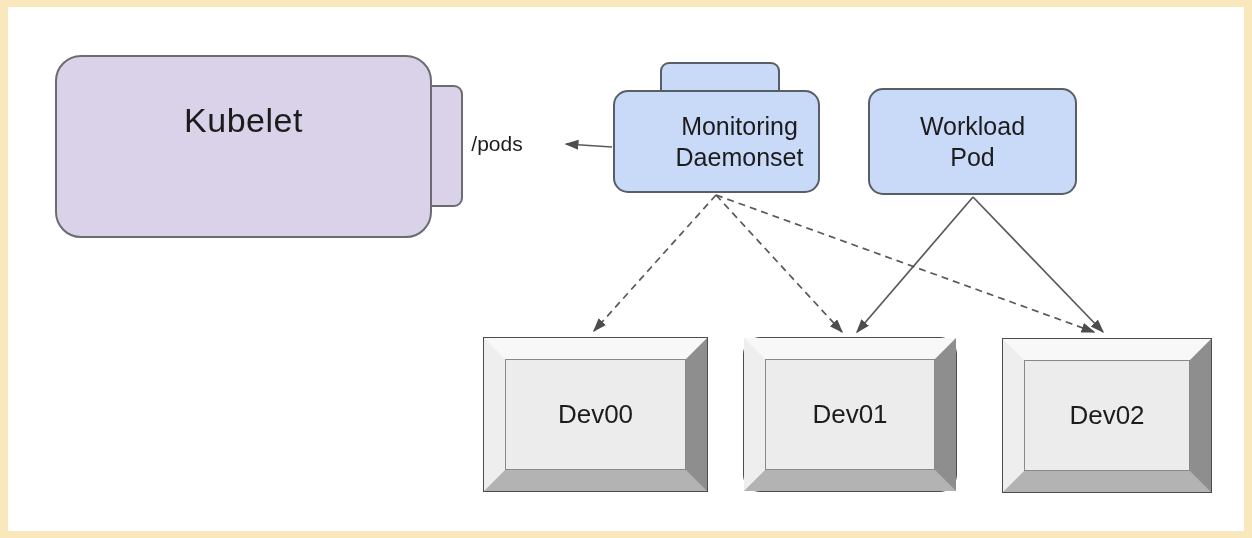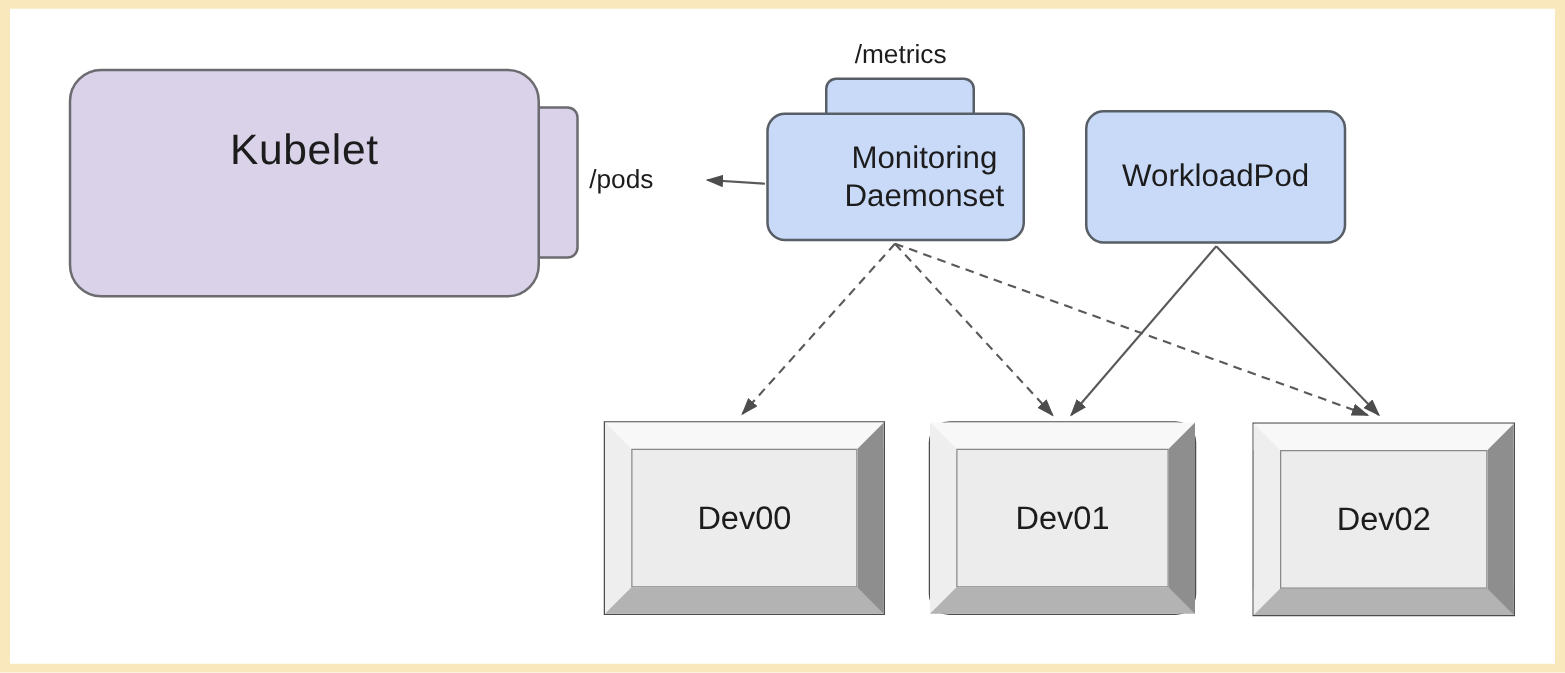--- a/index.html
+++ b/index.html
@@ -79,21 +79,21 @@
     z-index:3;
   }
 
   
   .wp-main{
     left:868px;top:88px;width:209px;height:107px;
     background:var(--pod_fill);
     border:2px solid var(--pod_border);
     border-radius:15px;
     z-index:2;
-    display:flex;flex-direction:row;align-items:center;justify-content:center;
+    display:flex;flex-direction:column;align-items:center;justify-content:center;
     font-size:25px;line-height:31px;
   }
 
   
   .pods-label{
     left:452px;top:132px;width:90px;height:26px;
     text-align:center;
     font-size:21px;
     z-index:3;
   }
@@ -133,21 +133,20 @@
 
 <div id="stage">
   <div id="canvas"></div>
 
   <div class="node kubelet-tab"></div>
   <div class="node kubelet-main">
     <div class="kubelet-label">Kubelet</div>
   </div>
   <div class="node pods-label">/pods</div>
 
-  <div class="node metrics-label">/metrics</div>
   <div class="node md-tab"></div>
   <div class="node md-main">
     <span>Monitoring</span>
     <span>Daemonset</span>
   </div>
 
   <div class="node wp-main">
     <span>Workload</span>
     <span>Pod</span>
   </div>

